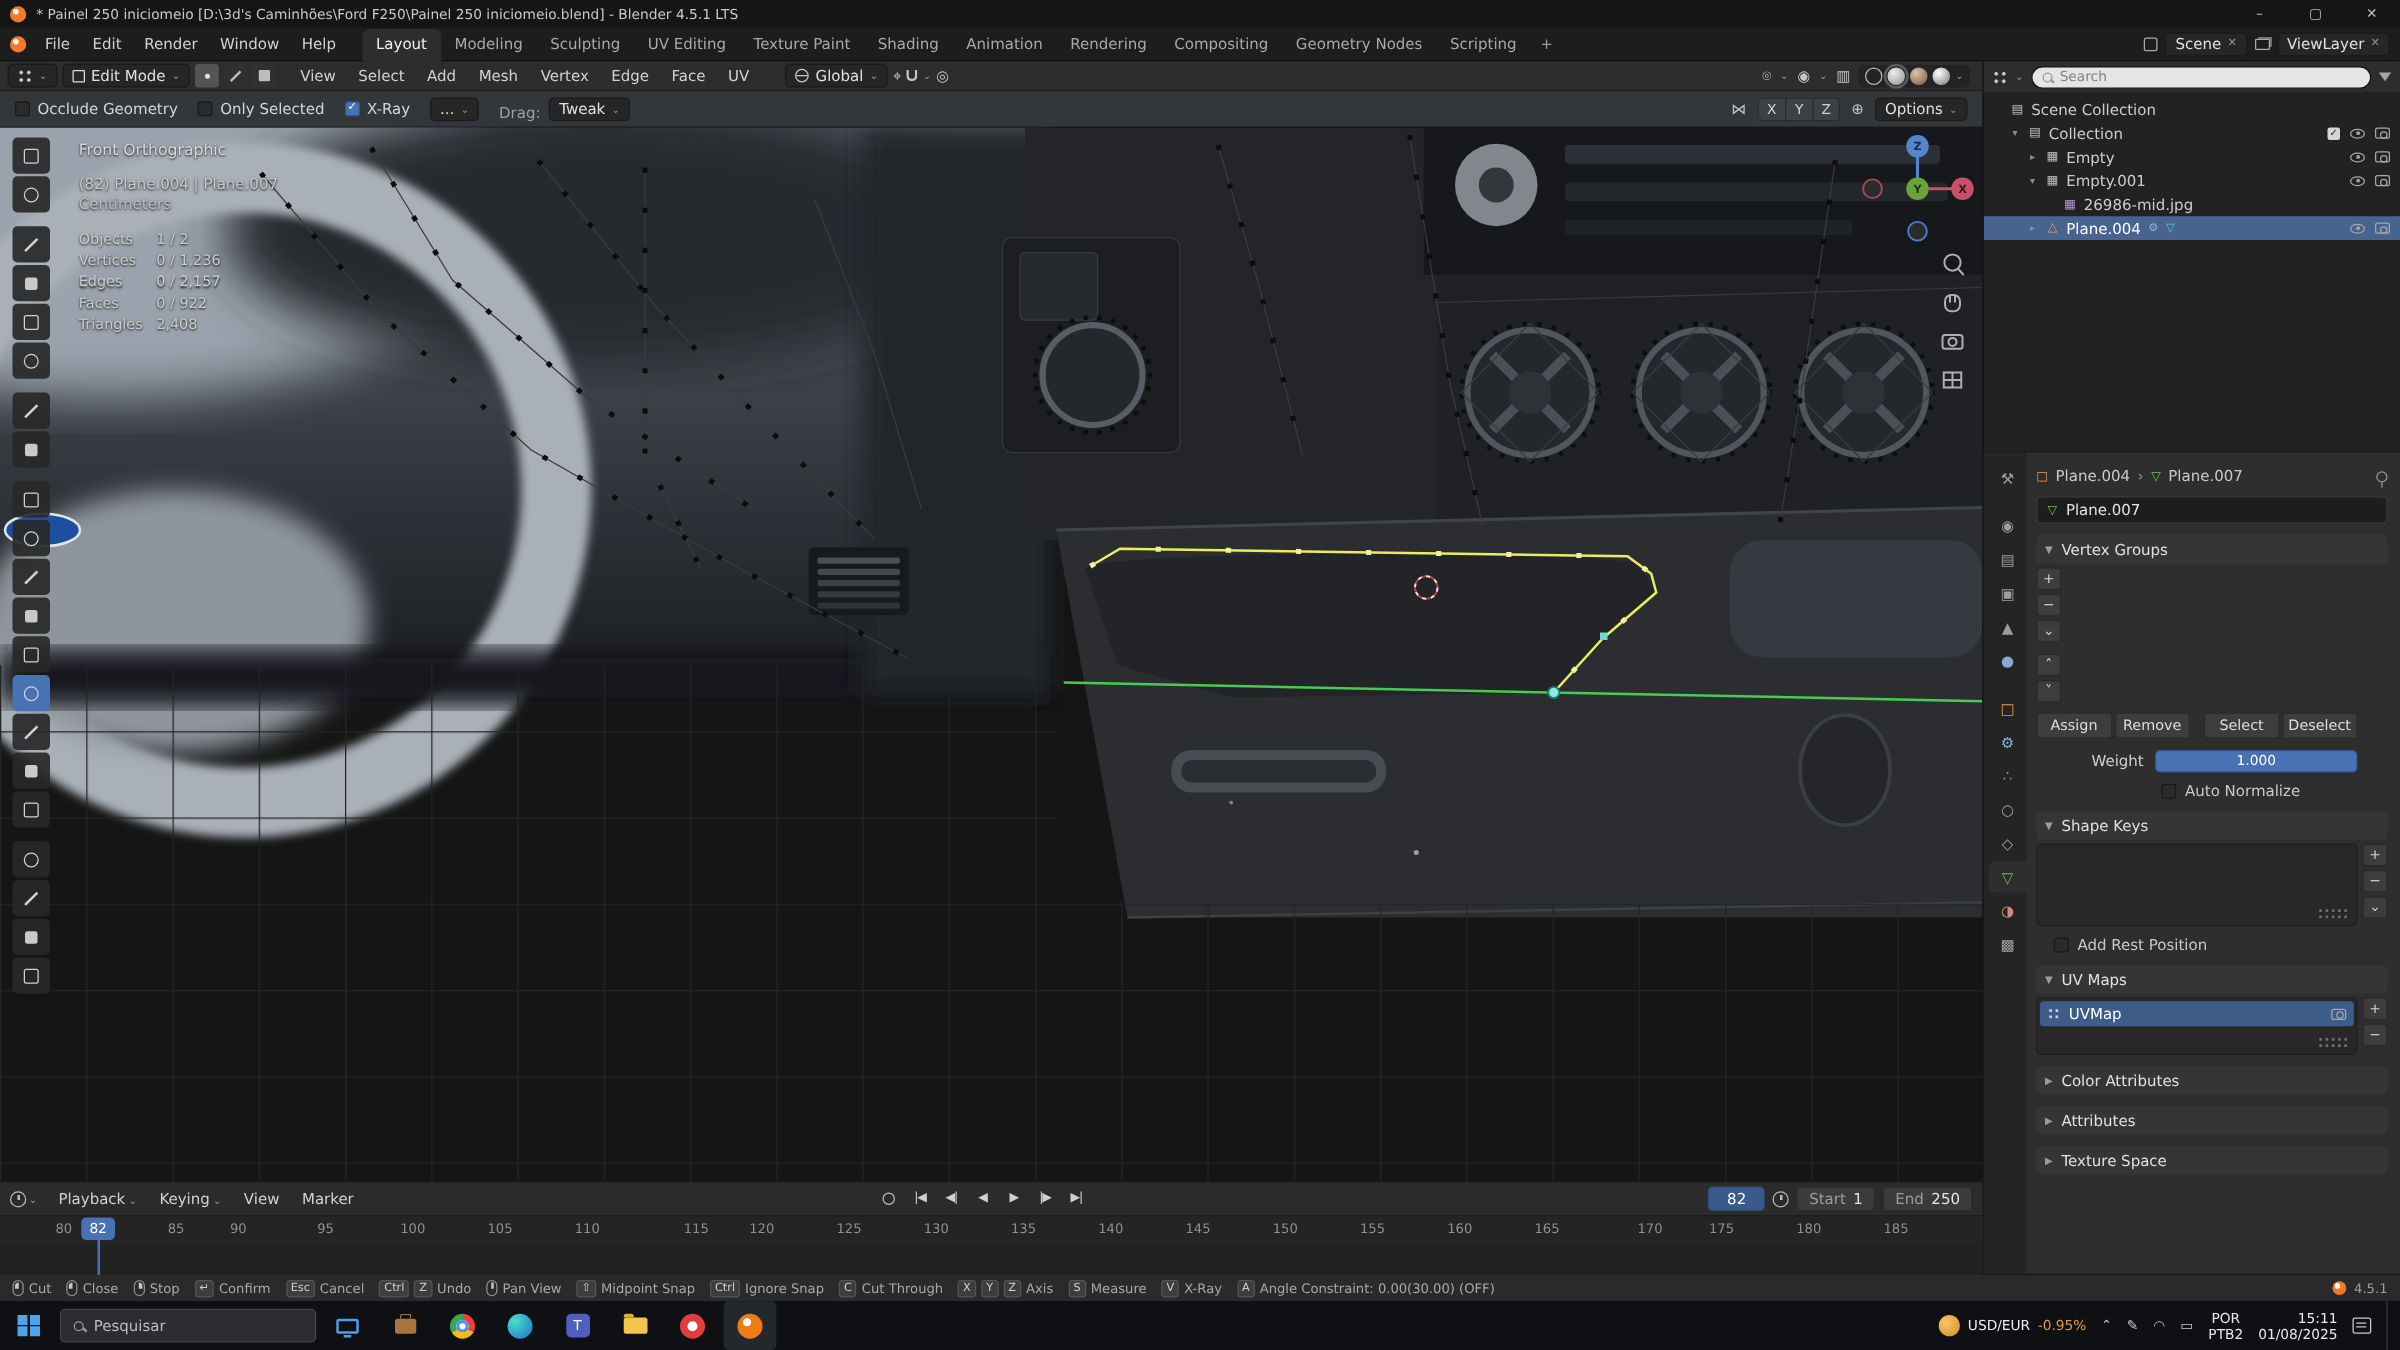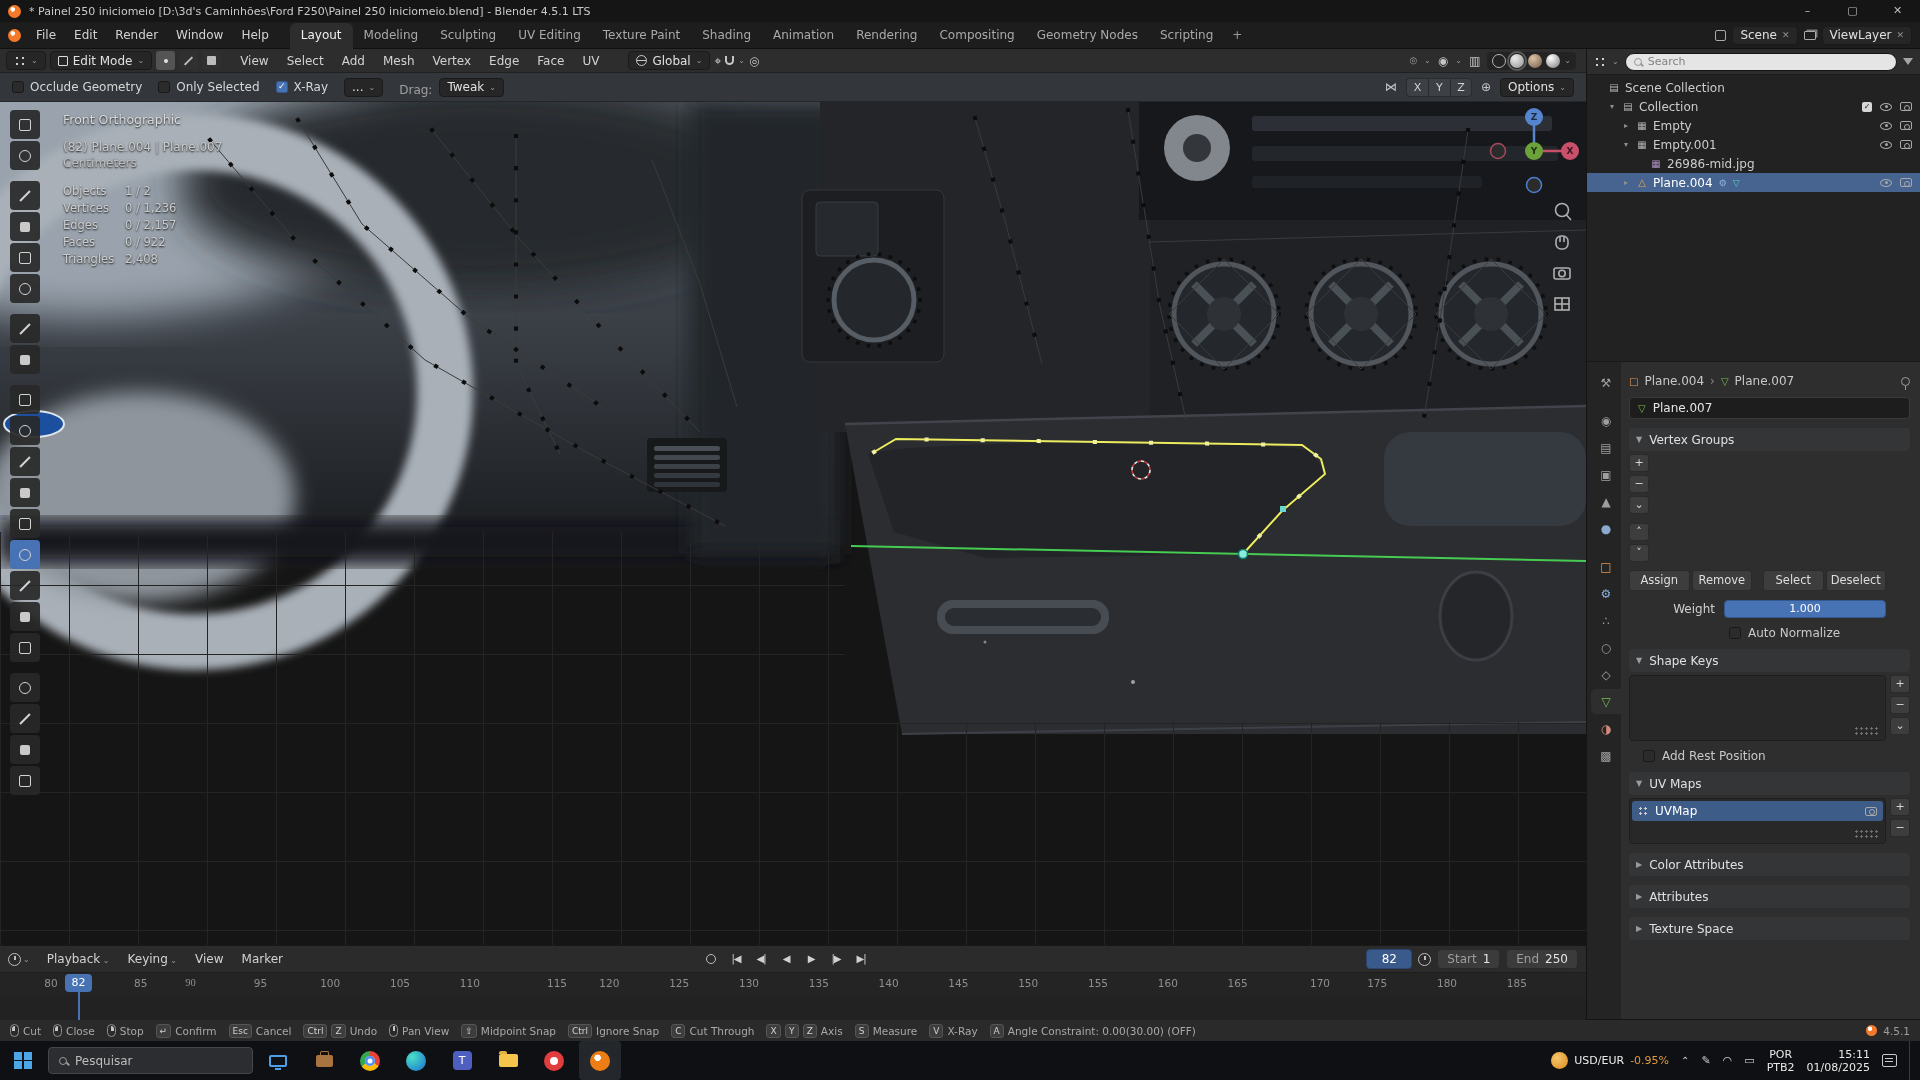--- a/index.html
+++ b/index.html
@@ -640,21 +640,21 @@
               <span>1</span>
             </span>
           <span class="f-se">
               <span class="lab">End</span>
               <span>250</span>
             </span>
         </div>
         <div id="ruler" class="tl-ruler">
             <span class="tick" style="left: 51px;">80</span>
             <span class="tick" style="left: 120.8px; margin-left: 20px;">85</span>
-            <span class="tick" style="left: 190.6px; font-family: Liberation Serif, serif;">90</span>
+            <span class="tick" style="left: 190.6px;">90</span>
             <span class="tick" style="left: 260.4px;">95</span>
             <span class="tick" style="left: 330.2px;">100</span>
             <span class="tick" style="left: 400px;">105</span>
             <span class="tick" style="left: 469.8px;">110</span>
             <span class="tick" style="left: 557px;">115</span>
             <span class="tick" style="left: 609.4px;">120</span>
             <span class="tick" style="left: 679.2px;">125</span>
             <span class="tick" style="left: 749px;">130</span>
             <span class="tick" style="left: 818.8px;">135</span>
             <span class="tick" style="left: 888.6px;">140</span>

